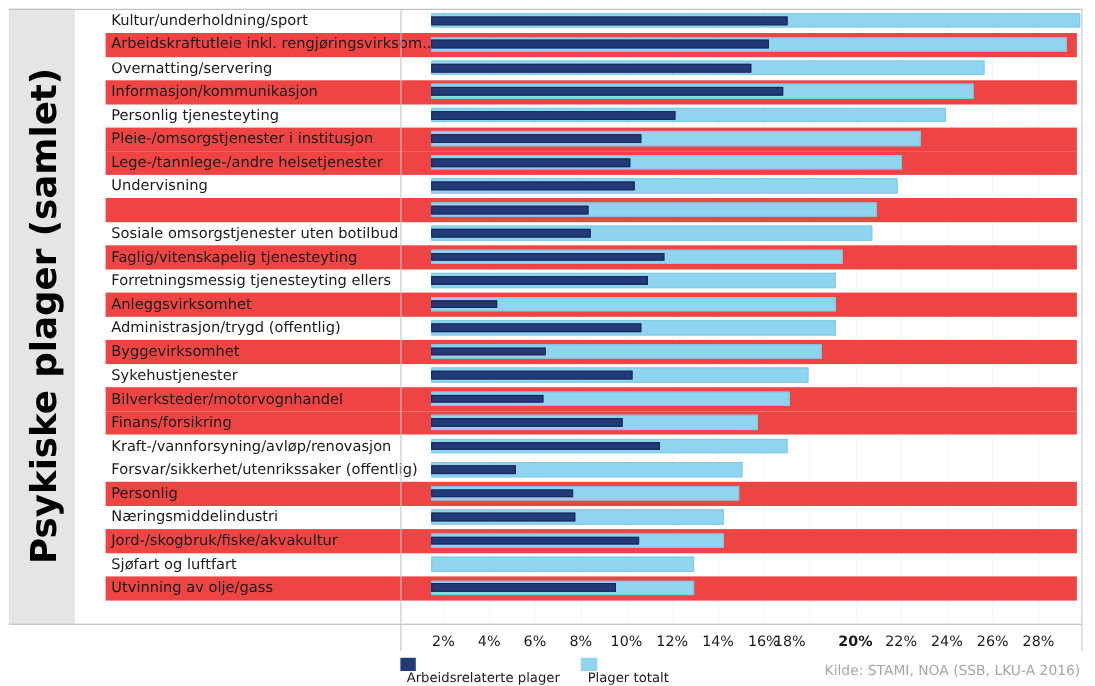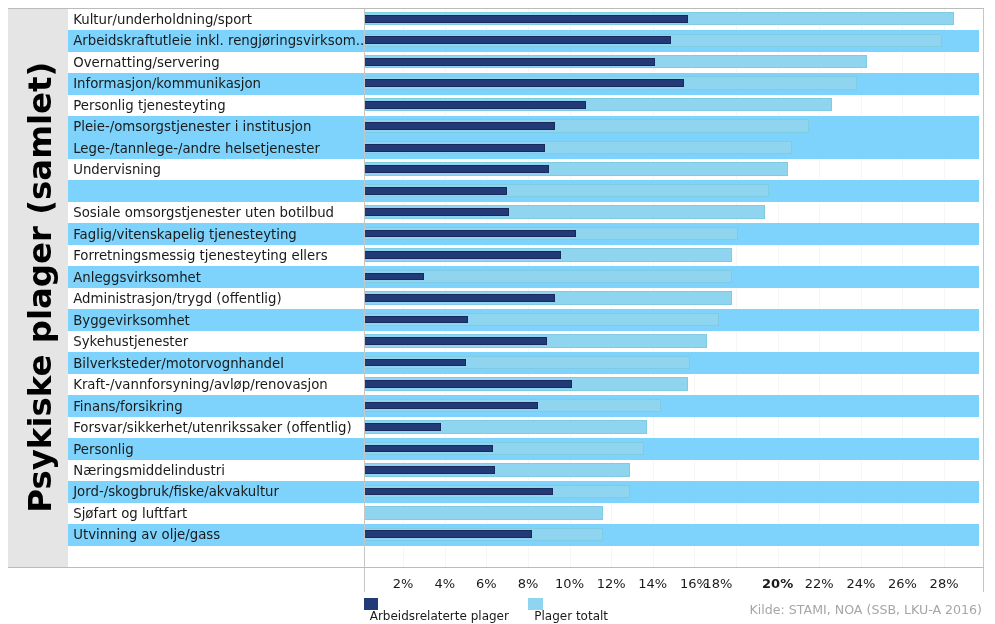--- a/index.html
+++ b/index.html
@@ -9,22 +9,22 @@
 
   
   .ylabel-band{position:absolute;left:8px;top:8px;width:60px;height:559.3px;background:#e5e5e5;}
   .ylabel-text{position:absolute;left:11px;top:7px;width:59px;height:560px;
                display:flex;align-items:center;justify-content:center;}
   .ylabel-text span{transform:rotate(-90deg);white-space:nowrap;font-size:32.4px;
                     font-weight:bold;color:#000;line-height:1;}
 
   
   .rows{position:absolute;left:68px;top:8.6px;width:911px;z-index:3;}
-  .row{position:relative;height:21.49px;}
-  .row.alt{background:#7dd3fc;}
+  .row{position:relative;height:21.49px;margin-left:28px;}
+  .row.alt{background:#ef4444;}
   .rowlabel{position:absolute;left:5.2px;top:0;height:100%;display:flex;align-items:center;
             font-size:13.3px;color:#1a1a1a;white-space:nowrap;}
   .plot{position:absolute;left:296.4px;top:0;right:0;height:100%;}
   .bar-light{position:absolute;left:0;top:3.45px;height:13.4px;background:#8fd5f0;
              box-sizing:border-box;border:0.5px solid #7fcbe3;}
   .bar-dark{position:absolute;left:0;top:6.25px;height:7.8px;background:#223a78;
             box-sizing:border-box;border:0.5px solid #18295a;}
 
   
   .topline{position:absolute;left:8px;top:8px;width:976px;height:1px;background:#bbbbbb;}
@@ -190,32 +190,32 @@
           <div class="bar-dark" style="width: 182.265px; background: rgb(34, 58, 120);"></div>
         </div>
       </div>
       <div class="row alt">
         <div class="rowlabel">Bilverksteder/motorvognhandel</div>
         <div class="plot">
           <div class="bar-light" style="width: 325.829px; background: rgb(143, 213, 240);"></div>
           <div class="bar-dark" style="width: 101.119px; background: rgb(34, 58, 120);"></div>
         </div>
       </div>
+      <div class="row alt">
+        <div class="rowlabel">Finans/forsikring</div>
+        <div class="plot">
+          <div class="bar-light" style="width: 296.7px; background: rgb(143, 213, 240);"></div>
+          <div class="bar-dark" style="width: 173.942px; background: rgb(34, 58, 120);"></div>
+        </div>
+      </div>
       <div class="row">
         <div class="rowlabel">Kraft-/vannforsyning/avløp/renovasjon</div>
         <div class="plot">
           <div class="bar-light" style="width: 323.748px; background: rgb(143, 213, 240);"></div>
           <div class="bar-dark" style="width: 207.232px; background: rgb(34, 58, 120);"></div>
-        </div>
-      </div>
-      <div class="row alt">
-        <div class="rowlabel">Finans/forsikring</div>
-        <div class="plot">
-          <div class="bar-light" style="width: 296.7px; background: rgb(143, 213, 240);"></div>
-          <div class="bar-dark" style="width: 173.942px; background: rgb(34, 58, 120);"></div>
         </div>
       </div>
       <div class="row">
         <div class="rowlabel">Forsvar/sikkerhet/utenrikssaker (offentlig)</div>
         <div class="plot">
           <div class="bar-light" style="width: 282.135px; background: rgb(143, 213, 240);"></div>
           <div class="bar-dark" style="width: 76.1516px; background: rgb(34, 58, 120);"></div>
         </div>
       </div>
       <div class="row alt">

